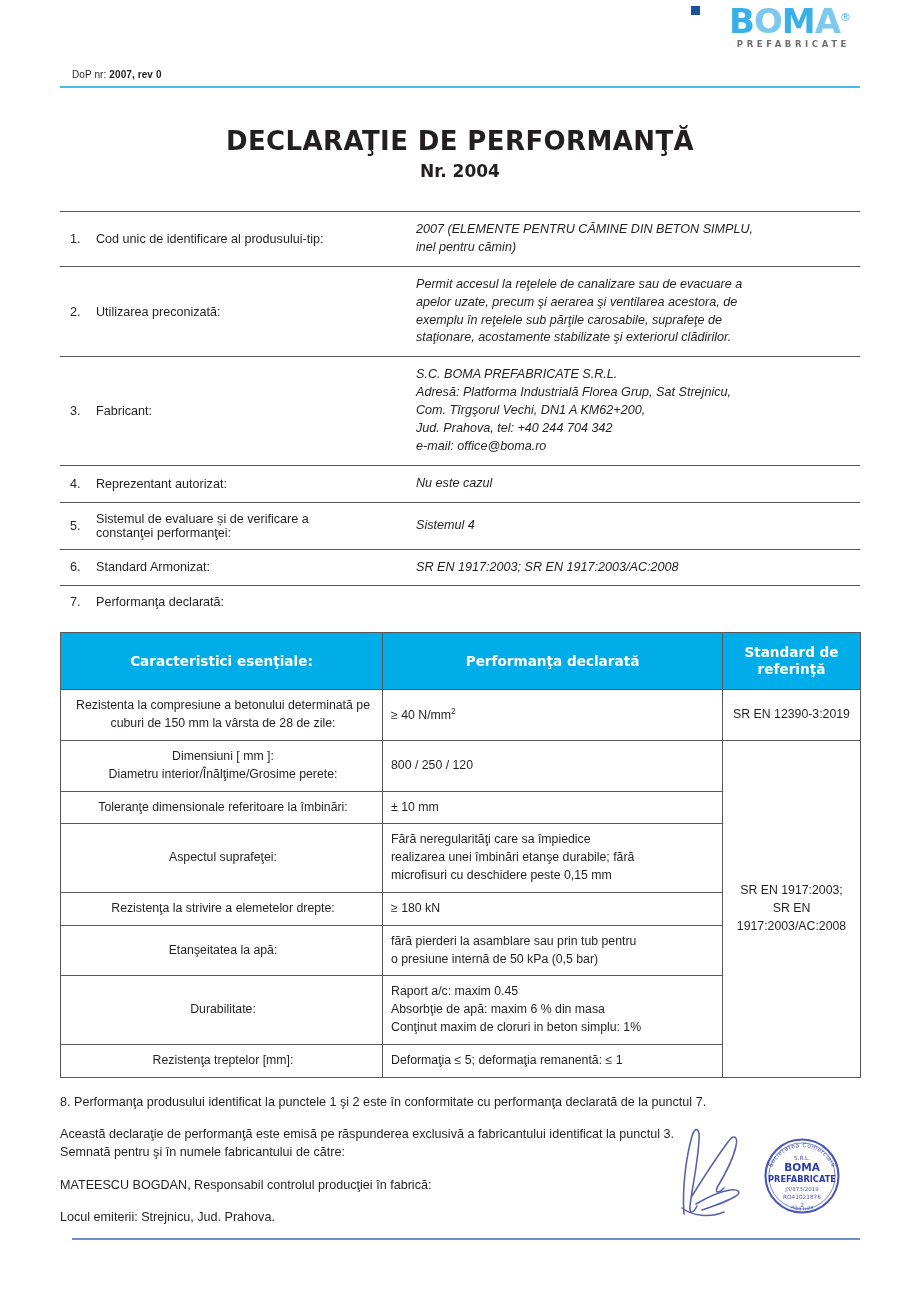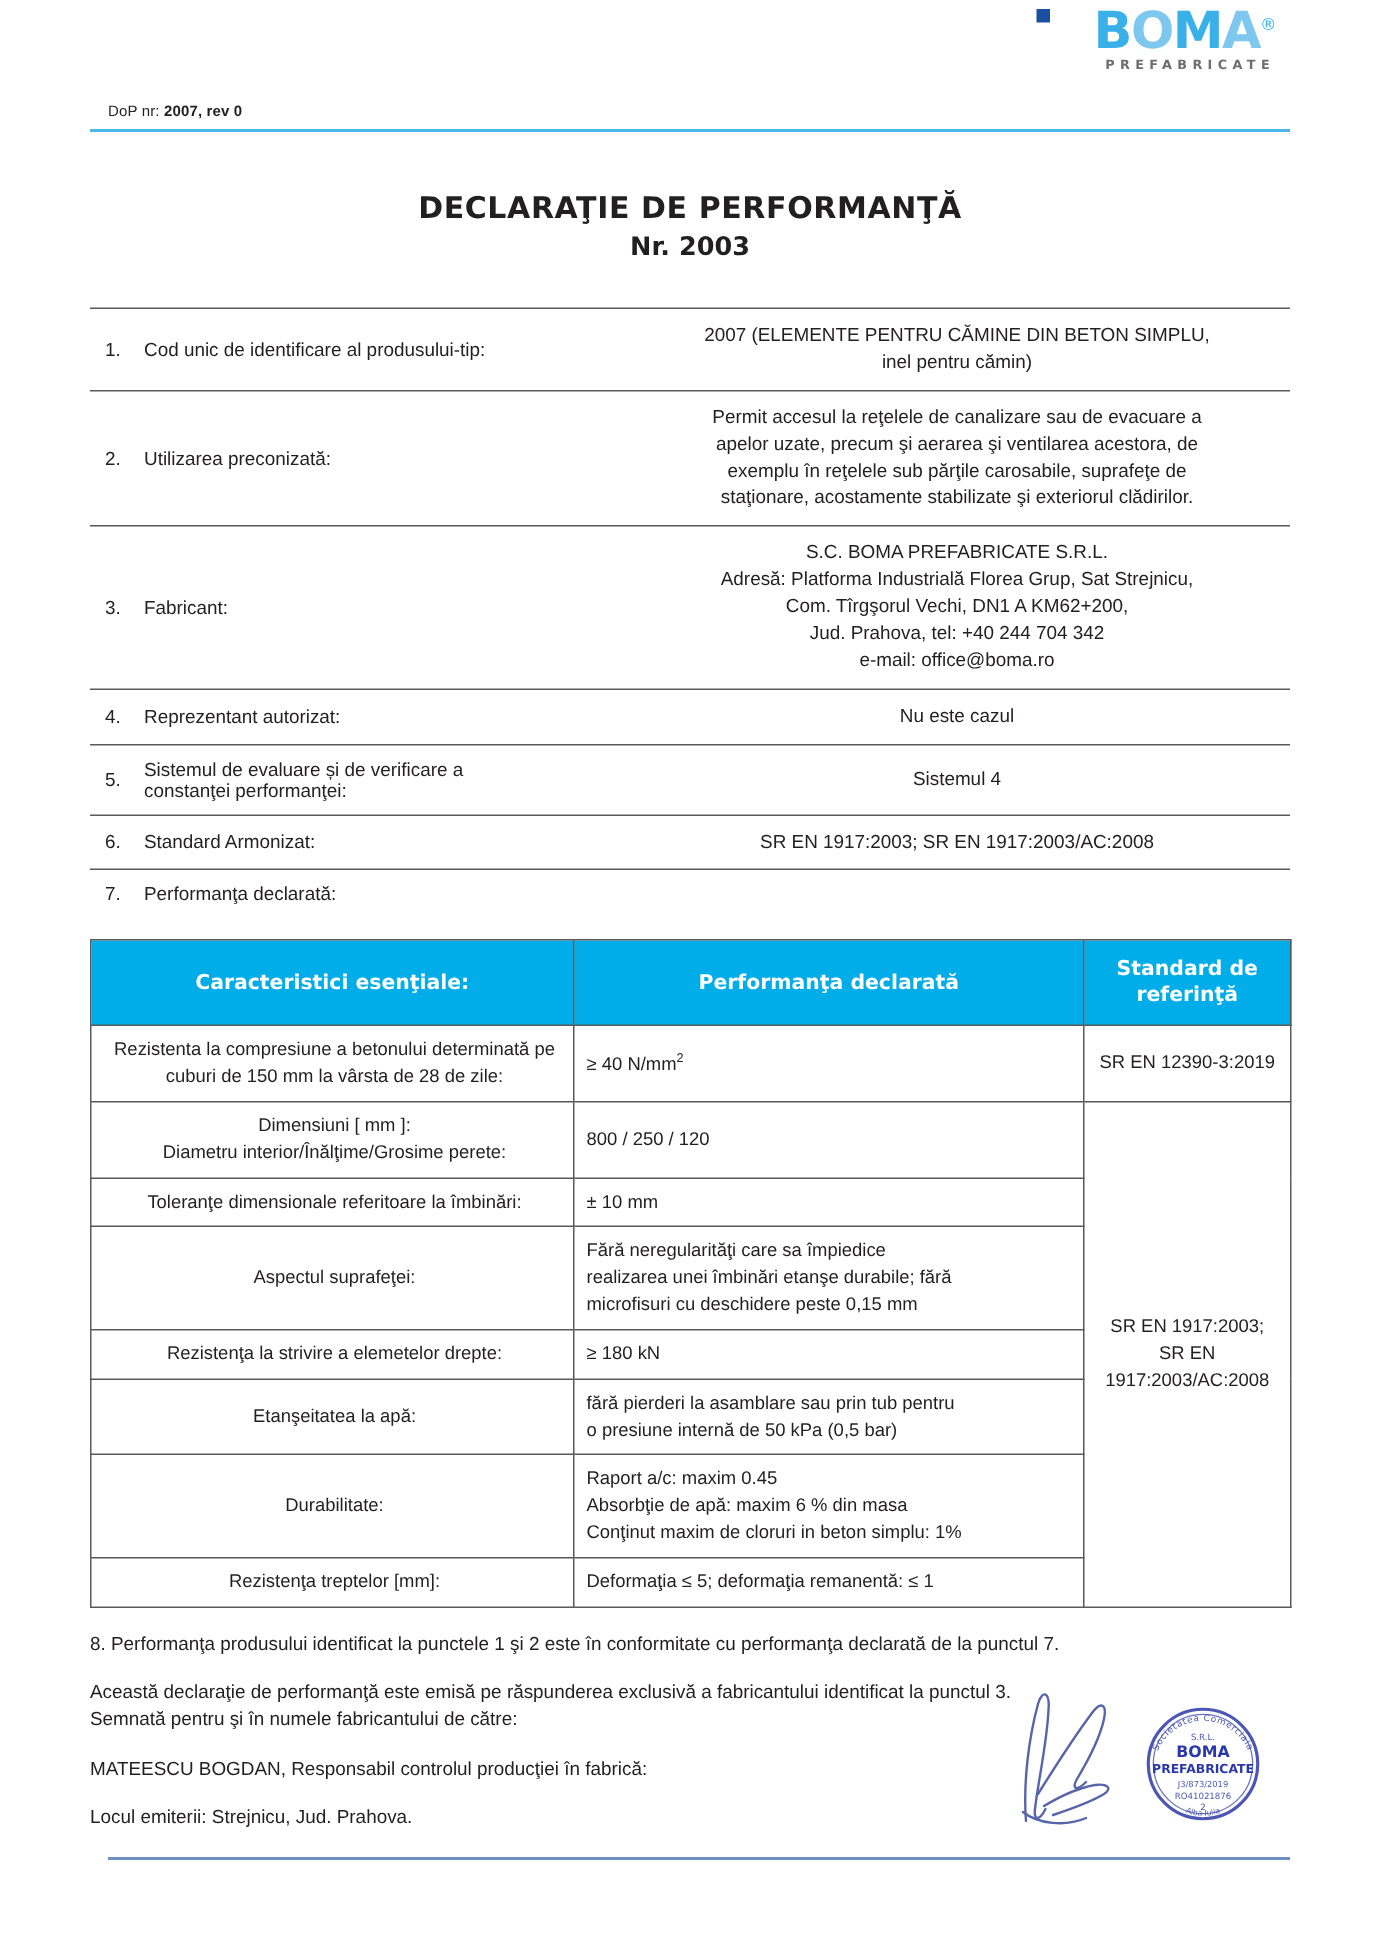--- a/index.html
+++ b/index.html
@@ -87,21 +87,21 @@
     margin: 0 0 0 0;
   }
 
   
   .title-block {
     text-align: center;
     margin-top: 38px;
     margin-bottom: 30px;
   }
   .title-main {
-    font-size: 20px;
+    font-size: 26px;
     font-weight: bold;
     letter-spacing: .4px;
     font-family: "DejaVu Sans", sans-serif;
   }
   .title-sub {
     font-size: 17px;
     font-weight: bold;
     margin-top: 5px;
     font-family: "DejaVu Sans", sans-serif;
   }
@@ -113,21 +113,21 @@
     font-size: 12.6px;
   }
   .info-table tr { border-top: 1.2px solid #58595b; }
   .info-table tr:last-child { border-bottom: none; }
   .info-table td {
     padding: 9px 0;
     vertical-align: middle;
   }
   .c-num   { width: 26px; text-align: left; padding-left: 10px !important; }
   .c-label { width: 320px; }
-  .c-value { text-align: center; line-height: 1.42; }
+  .c-value { text-align: left; line-height: 1.42; font-style: italic; }
   .row-7 td { padding-top: 9px; padding-bottom: 9px; }
 
   
   .perf-wrap { margin-top: 14px; }
   table.perf {
     width: 100%;
     border-collapse: collapse;
     table-layout: fixed;
     font-size: 12.3px;
   }
@@ -223,21 +223,21 @@
       <div class="logo-word">
         <span class="logo-square"></span><span class="logo-b">B</span><span class="logo-o">O</span><span class="logo-m">M</span><span class="logo-a">A</span><span class="logo-reg">®</span>
       </div>
       <div class="logo-sub">PREFABRICATE</div>
     </div>
   </div>
   <div class="header-rule"></div>
 
   <div class="title-block">
     <div class="title-main">DECLARAŢIE DE PERFORMANŢĂ</div>
-    <div class="title-sub">Nr. 2003</div>
+    <div class="title-sub">Nr. 2004</div>
   </div>
 
   <table class="info-table">
     <tbody>
       <tr>
         <td class="c-num">1.</td>
         <td class="c-label">Cod unic de identificare al produsului-tip:</td>
         <td class="c-value">2007 (ELEMENTE PENTRU CĂMINE DIN BETON SIMPLU,<br>inel pentru cămin)</td>
       </tr>
       <tr>

